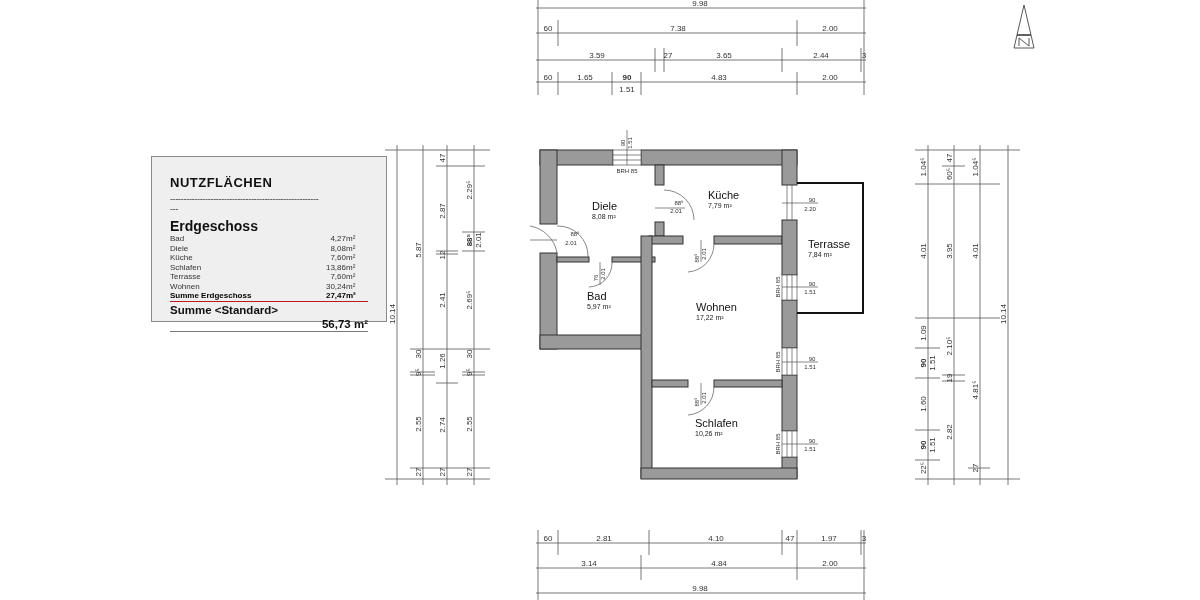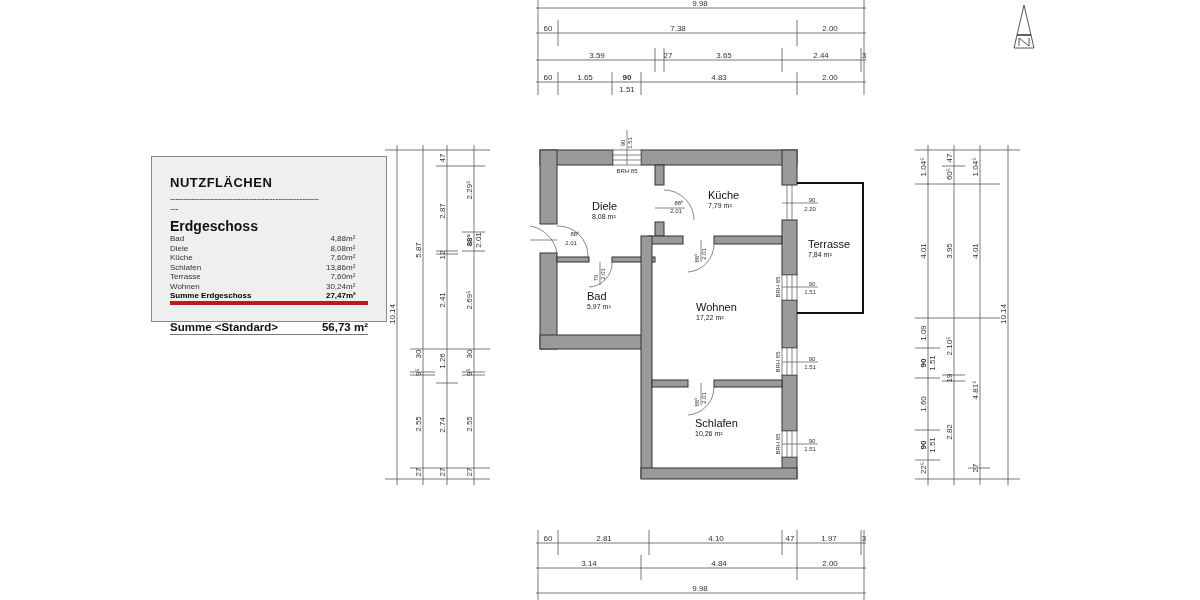--- a/index.html
+++ b/index.html
@@ -6,22 +6,22 @@
   body{width:1200px;height:600px;position:relative;overflow:hidden;font-family:"Liberation Sans",sans-serif;}
   #plan{position:absolute;left:0;top:0;}
   .legend{position:absolute;left:151px;top:156px;width:236px;height:166px;background:#efefef;border:1px solid #8a8a8a;box-sizing:border-box;padding:18px 18px 0 18px;color:#111;}
   .legend .title{font-weight:bold;font-size:13px;letter-spacing:0.5px;margin:0 0 4px 0;}
   .legend .sep{font-size:9px;color:#333;line-height:10px;letter-spacing:-0.3px;white-space:nowrap;overflow:hidden;}
   .legend .group{font-weight:bold;font-size:14px;margin-top:4px;}
   .legend .row{display:flex;font-size:8px;line-height:9.5px;color:#333;}
   .legend .row .n{flex:1;}
   .legend .row .v{width:60px;text-align:right;}
   .legend .row .u{width:22px;text-align:left;}
-  .legend .row.sum{font-weight:bold;color:#000;border-bottom:4px solid #b91c1c;}
-  .legend .total{display:flex;font-weight:bold;font-size:11.5px;margin-top:2px;border-bottom:1px solid #777;padding-bottom:1px;align-items:flex-end;}
+  .legend .row.sum{font-weight:bold;color:#000;border-bottom:1px solid #b91c1c;}
+  .legend .total{display:flex;font-weight:bold;font-size:11.5px;margin-top:2px;border-bottom:1px solid #777;padding-bottom:1px;}
   .legend .total .n{flex:1;}
   .legend .total .v{text-align:right;margin-top:14px;}
   svg text{font-family:"Liberation Sans",sans-serif;}
   .dim{font-size:8px;fill:#333;}
   .room{font-size:11px;fill:#111;}
   .area{font-size:7px;fill:#222;}
   .small{font-size:6px;fill:#333;}
 </style>
 </head>
 <body>
@@ -306,21 +306,21 @@
   </g>
 </svg>
 
 <div class="legend">
   <div class="title">NUTZFLÄCHEN</div>
   <div class="sep">-------------------------------------------------------</div>
   <div class="sep">---</div>
   <div class="group">Erdgeschoss</div>
   <div class="row">
       <span class="n">Bad</span>
-      <span class="v">4,88</span>
+      <span class="v">4,27</span>
       <span class="u">m²</span>
     </div>
   <div class="row">
       <span class="n">Diele</span>
       <span class="v">8,08</span>
       <span class="u">m²</span>
     </div>
   <div class="row">
       <span class="n">Küche</span>
       <span class="v">7,60</span>

